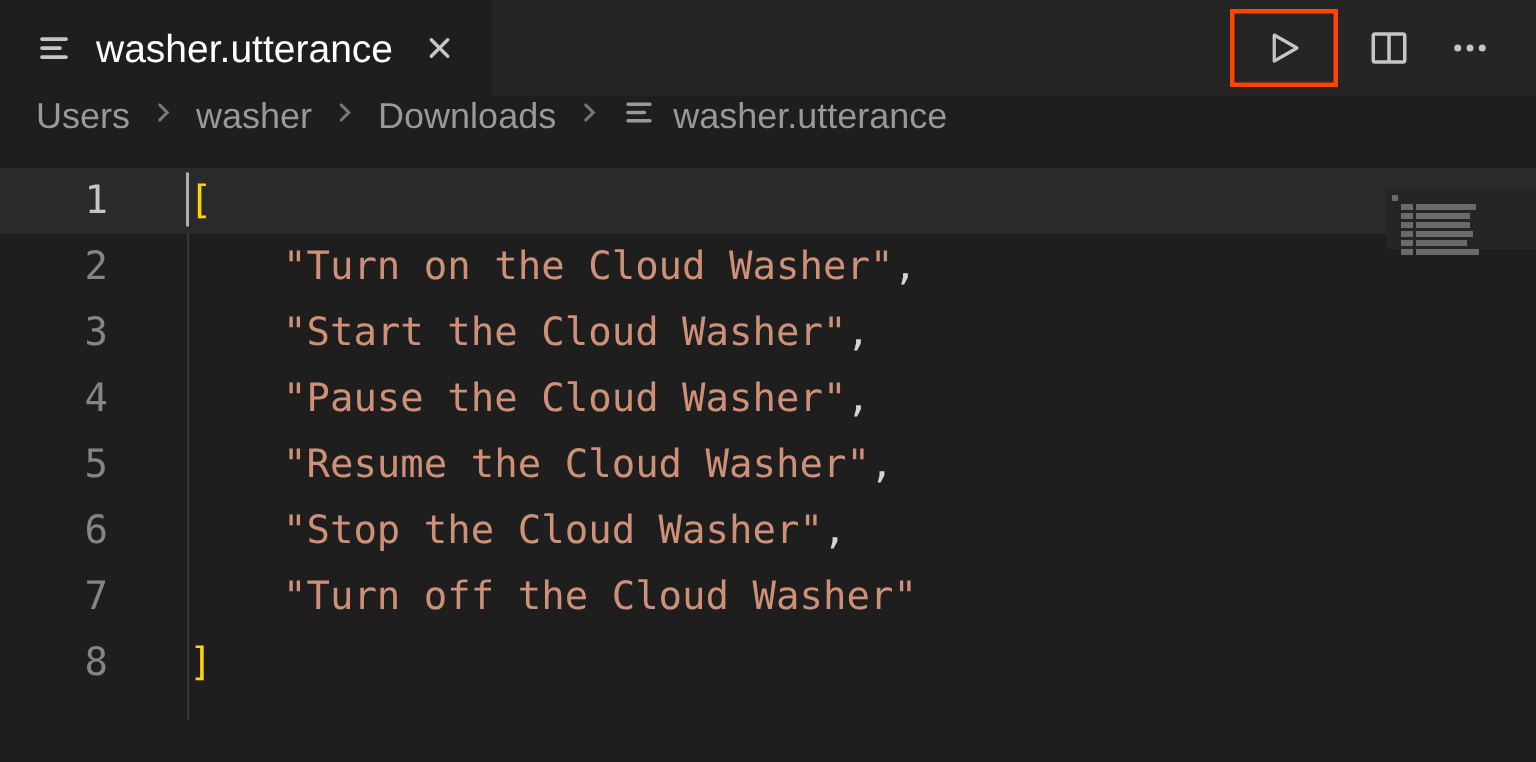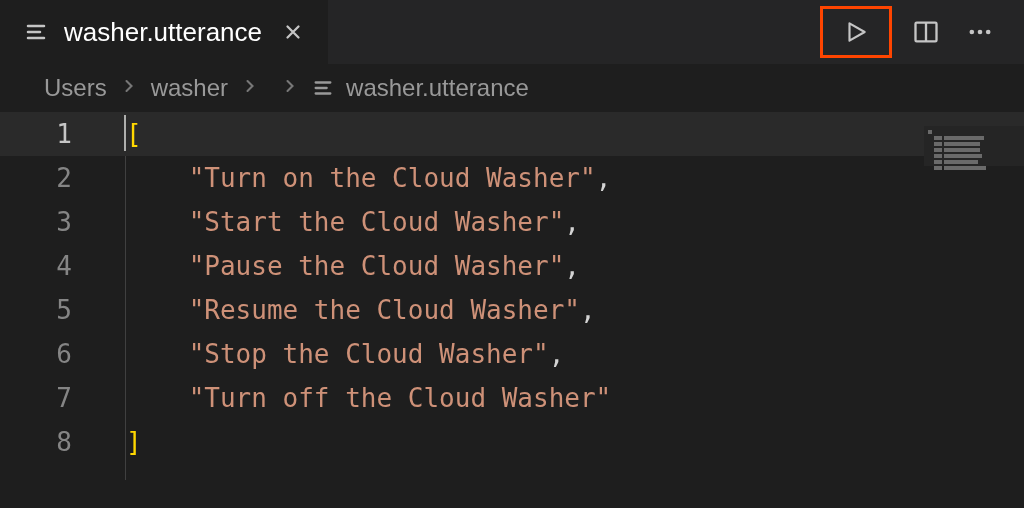--- a/index.html
+++ b/index.html
@@ -66,22 +66,22 @@
       border: 3px solid #ff4500;
       width: 72px;
       height: 52px;
       display: flex;
       align-items: center;
       justify-content: center;
     }
     .breadcrumb {
       height: 48px;
       display: flex;
-      align-items: center;
-      padding: 0 44px;
+      align-items: flex-start;
+      padding: 0 24px;
       gap: 4px;
       color: #999999;
       font-size: 24px;
     }
     .breadcrumb-item {
       color: #999999;
     }
     .breadcrumb-sep {
       color: #777777;
       margin: 0 8px;
@@ -219,20 +219,21 @@
     <svg width="20" height="20" viewBox="0 0 24 24" fill="none">
         <path d="M9 6l6 6-6 6" stroke="currentColor" stroke-width="2.5" stroke-linecap="round"></path>
       </svg>
   </span>
   <span class="breadcrumb-item">washer</span>
   <span class="breadcrumb-sep">
     <svg width="20" height="20" viewBox="0 0 24 24" fill="none">
         <path d="M9 6l6 6-6 6" stroke="currentColor" stroke-width="2.5" stroke-linecap="round"></path>
       </svg>
   </span>
+  <span class="breadcrumb-item">Downloads</span>
   <span class="breadcrumb-sep">
     <svg width="20" height="20" viewBox="0 0 24 24" fill="none">
         <path d="M9 6l6 6-6 6" stroke="currentColor" stroke-width="2.5" stroke-linecap="round"></path>
       </svg>
   </span>
   <span class="breadcrumb-icon">
     <svg width="22" height="22" viewBox="0 0 24 24" fill="none">
       <path d="M4 6h16M4 12h12M4 18h16" stroke="currentColor" stroke-width="2.5" stroke-linecap="round"></path>
     </svg>
   </span>

